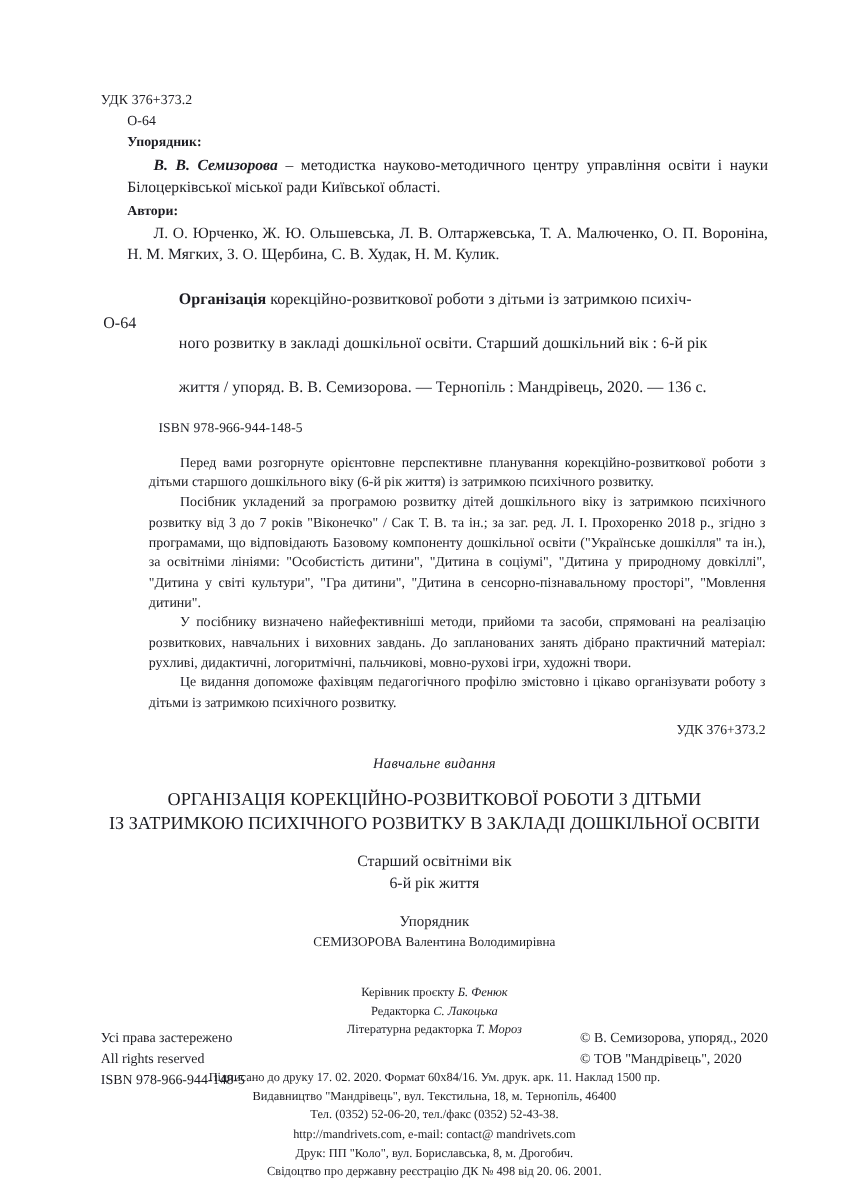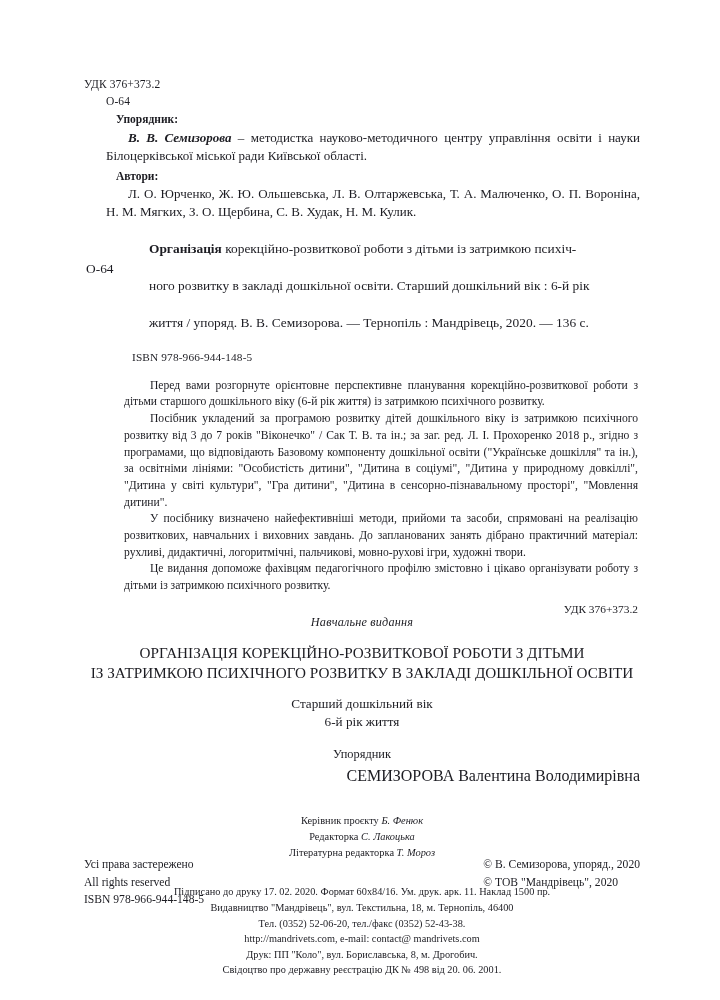--- a/index.html
+++ b/index.html
@@ -32,21 +32,21 @@
     letter-spacing: .1px;
     line-height: 1.45;
   }
   .udc-code { margin-left: 0; }
   .index-code { margin-left: 22px; }
 
   
   .block-label {
     font-size: 11.5px;
     font-weight: bold;
-    margin-left: 32px;
+    margin-left: 22px;
     margin-top: 2px;
     line-height: 1.5;
   }
   .block-body {
     font-size: 13px;
     line-height: 1.42;
     margin-left: 22px;
     text-align: justify;
     text-indent: 22px;
   }
@@ -88,20 +88,21 @@
   }
   .udc-bottom {
     margin-top: 8px;
     margin-right: 2px;
     font-size: 11.4px;
     text-align: right;
   }
 
   
   .colophon {
+    margin-top: 14px;
     text-align: center;
   }
   .edition-kind {
     font-size: 12.2px;
     font-style: italic;
     letter-spacing: .2px;
   }
   .main-title {
     margin-top: 13px;
     font-size: 15.2px;
@@ -113,23 +114,22 @@
     margin-top: 12px;
     font-size: 13.2px;
     line-height: 1.38;
   }
   .compiler-head {
     margin-top: 15px;
     font-size: 12.4px;
     line-height: 1.45;
   }
   .compiler-name {
-    font-size: 16px;
+    font-size: 11px;
     line-height: 1.45;
-    text-align: right;
   }
 
   
   .staff {
     margin-top: 26px;
     text-align: center;
     font-size: 10.4px;
     line-height: 1.50;
   }
   .staff .nm { font-style: italic; }
@@ -196,21 +196,21 @@
   </div>
   <div class="udc-bottom">УДК 376+373.2</div>
 
   <div class="colophon">
     <div class="edition-kind">Навчальне видання</div>
     <div class="main-title">
       <div>ОРГАНІЗАЦІЯ КОРЕКЦІЙНО-РОЗВИТКОВОЇ РОБОТИ З ДІТЬМИ</div>
       <div>ІЗ ЗАТРИМКОЮ ПСИХІЧНОГО РОЗВИТКУ В ЗАКЛАДІ ДОШКІЛЬНОЇ ОСВІТИ</div>
     </div>
     <div class="age-group">
-      <div>Старший дошкільний вік</div>
+      <div>Старший освітніми вік</div>
       <div>6-й рік життя</div>
     </div>
     <div class="compiler-head">Упорядник</div>
     <div class="compiler-name">СЕМИЗОРОВА Валентина Володимирівна</div>
   </div>
 
   <div class="staff">
     <div><span>Керівник проєкту </span><span class="nm">Б. Фенюк</span></div>
     <div><span>Редакторка </span><span class="nm">С. Лакоцька</span></div>
     <div><span>Літературна редакторка </span><span class="nm">Т. Мороз</span></div>

